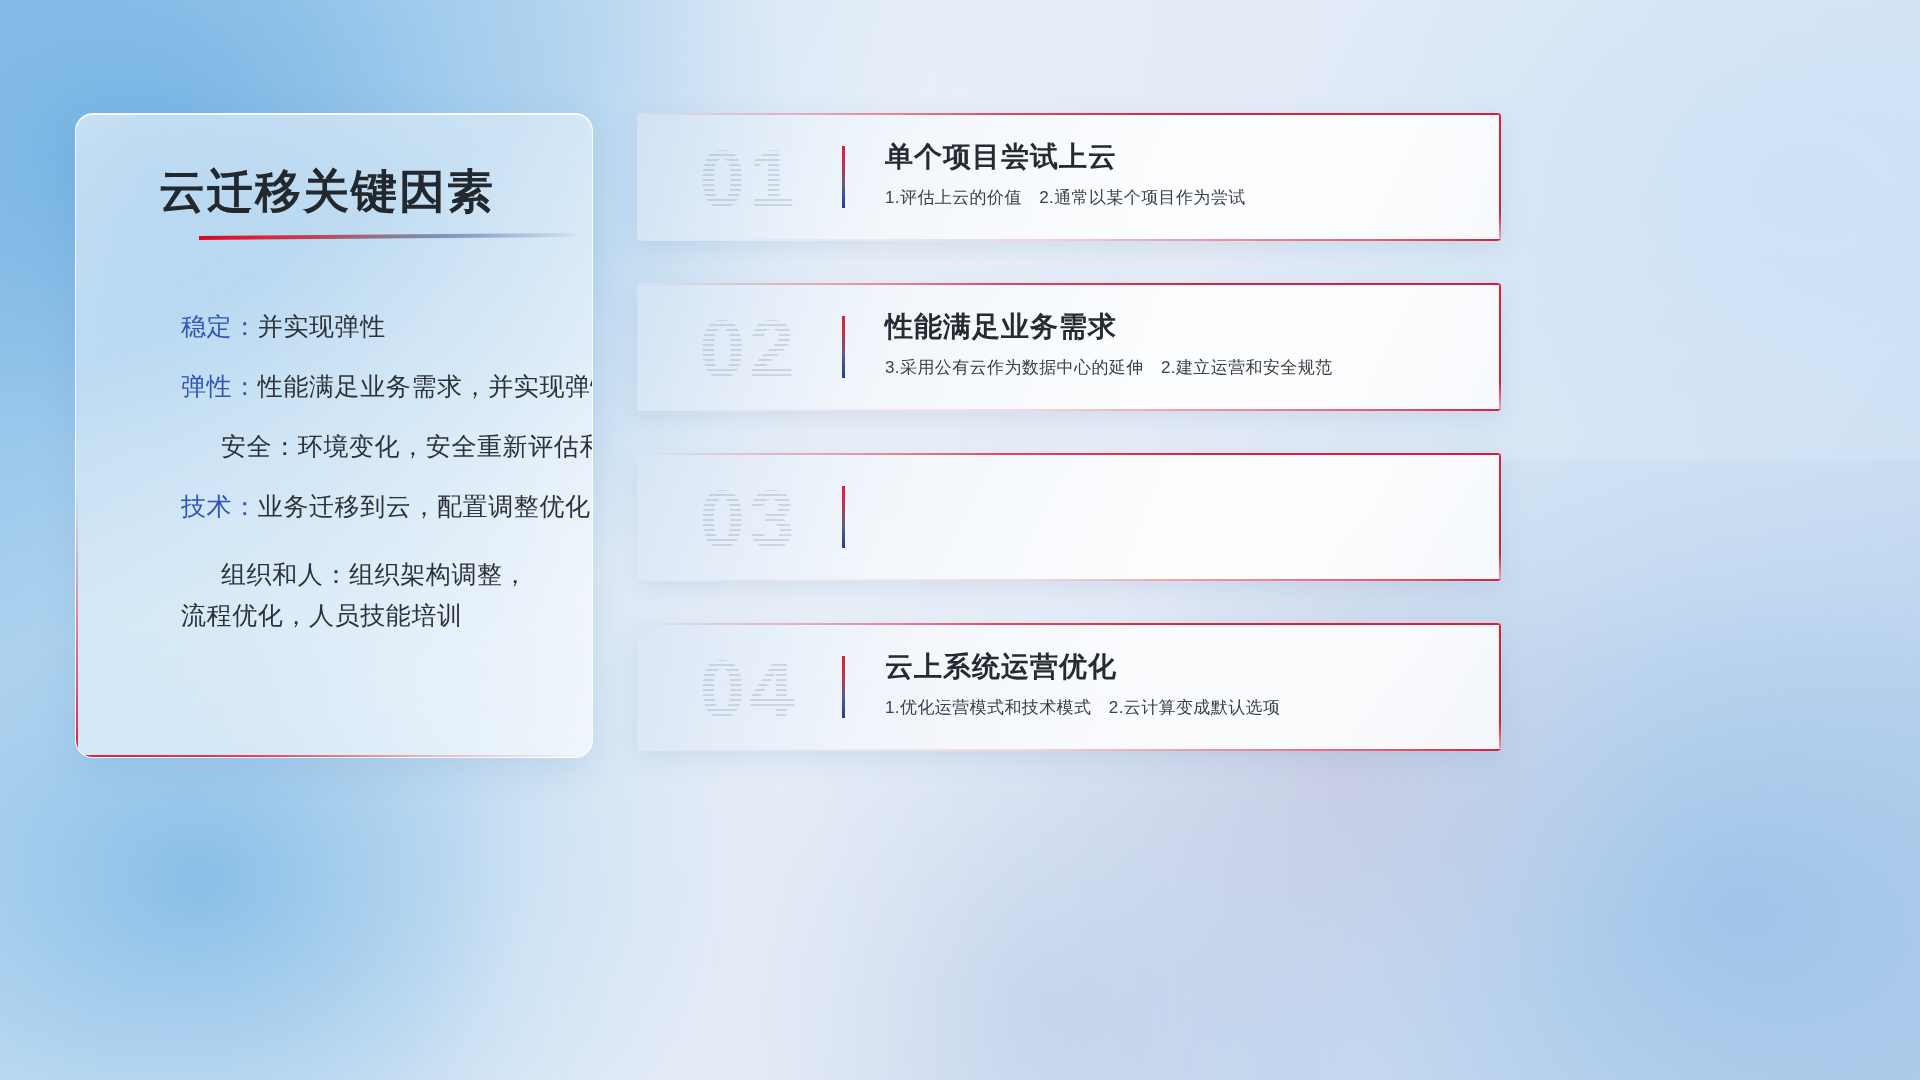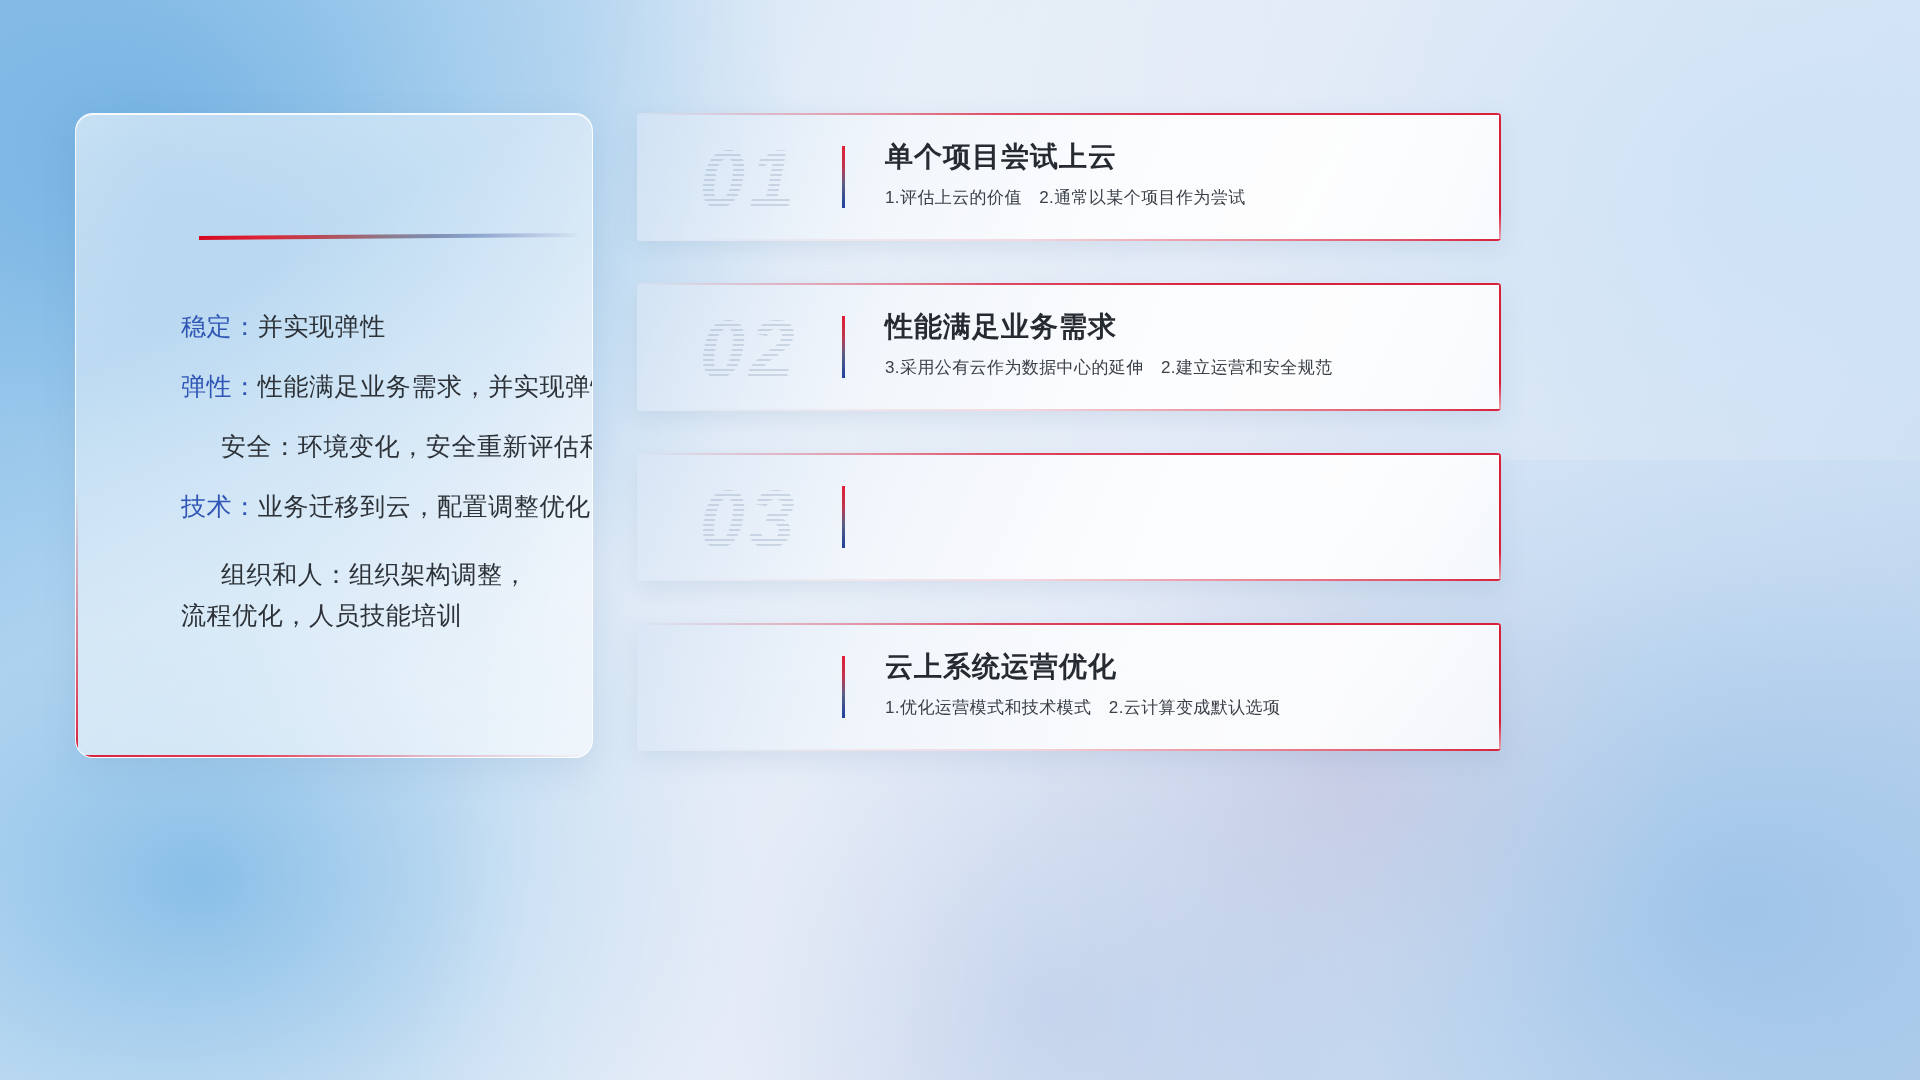--- a/index.html
+++ b/index.html
@@ -120,21 +120,20 @@
   .step-num {
     position:absolute; left:26px; top:16px; width:172px; height:100px;
     font-size:82px; font-weight:700; letter-spacing:4px;
     color:rgba(120,142,172,.50);
     display:flex; align-items:center; justify-content:center;
     -webkit-mask-image:repeating-linear-gradient(180deg,
       rgba(0,0,0,1) 0px, rgba(0,0,0,1) 2px, rgba(0,0,0,0) 2px, rgba(0,0,0,0) 5px);
     mask-image:repeating-linear-gradient(180deg,
       rgba(0,0,0,1) 0px, rgba(0,0,0,1) 2px, rgba(0,0,0,0) 2px, rgba(0,0,0,0) 5px);
     opacity:.55;
-    font-style:italic;
   }
   .accent-bar {
     position:absolute; left:205px; top:33px; width:3px; height:62px;
     background:linear-gradient(180deg, #e01e35 0%, #c0354f 34%, #5a5f86 62%, #1f3f9c 100%);
   }
   .card-text { position:absolute; left:248px; top:26px; right:30px; }
   .card-title {
     font-size:28px; font-weight:700; color:#262b31; letter-spacing:1px; line-height:1.25;
   }
   .card-desc {
@@ -152,20 +151,21 @@
   <div class="bg-glow-d"></div>
   <div class="bg-glow-e"></div>
   <div class="bg-glow-f"></div>
   <div class="bg-sheen"></div>
 </div>
 
 <section id="left-panel">
   <div class="panel-bottom-accent"></div>
   <div class="panel-left-accent"></div>
 
+  <h1 class="panel-title">云迁移关键因素</h1>
   <div class="panel-rule"></div>
 
   <div class="factor-list">
     <div class="factor-row">
       <span class="k">稳定：</span><span>并实现弹性</span>
     </div>
     <div class="factor-row">
       <span class="k">弹性：</span><span>性能满足业务需求，并实现弹性</span>
     </div>
     <div class="factor-row">
@@ -215,20 +215,21 @@
     <div class="card-sheen"></div>
     <div class="step-num">03</div>
     <div class="accent-bar"></div>
   </article>
 
   <article class="step-card">
     <div class="card-top-line"></div>
     <div class="card-right-line"></div>
     <div class="card-bottom-line"></div>
     <div class="card-sheen"></div>
+    <div class="step-num">04</div>
     <div class="accent-bar"></div>
     <div class="card-text">
       <div class="card-title">云上系统运营优化</div>
       <div class="card-desc">1.优化运营模式和技术模式　2.云计算变成默认选项</div>
     </div>
   </article>
 
 </section>
 
 </body></html>

